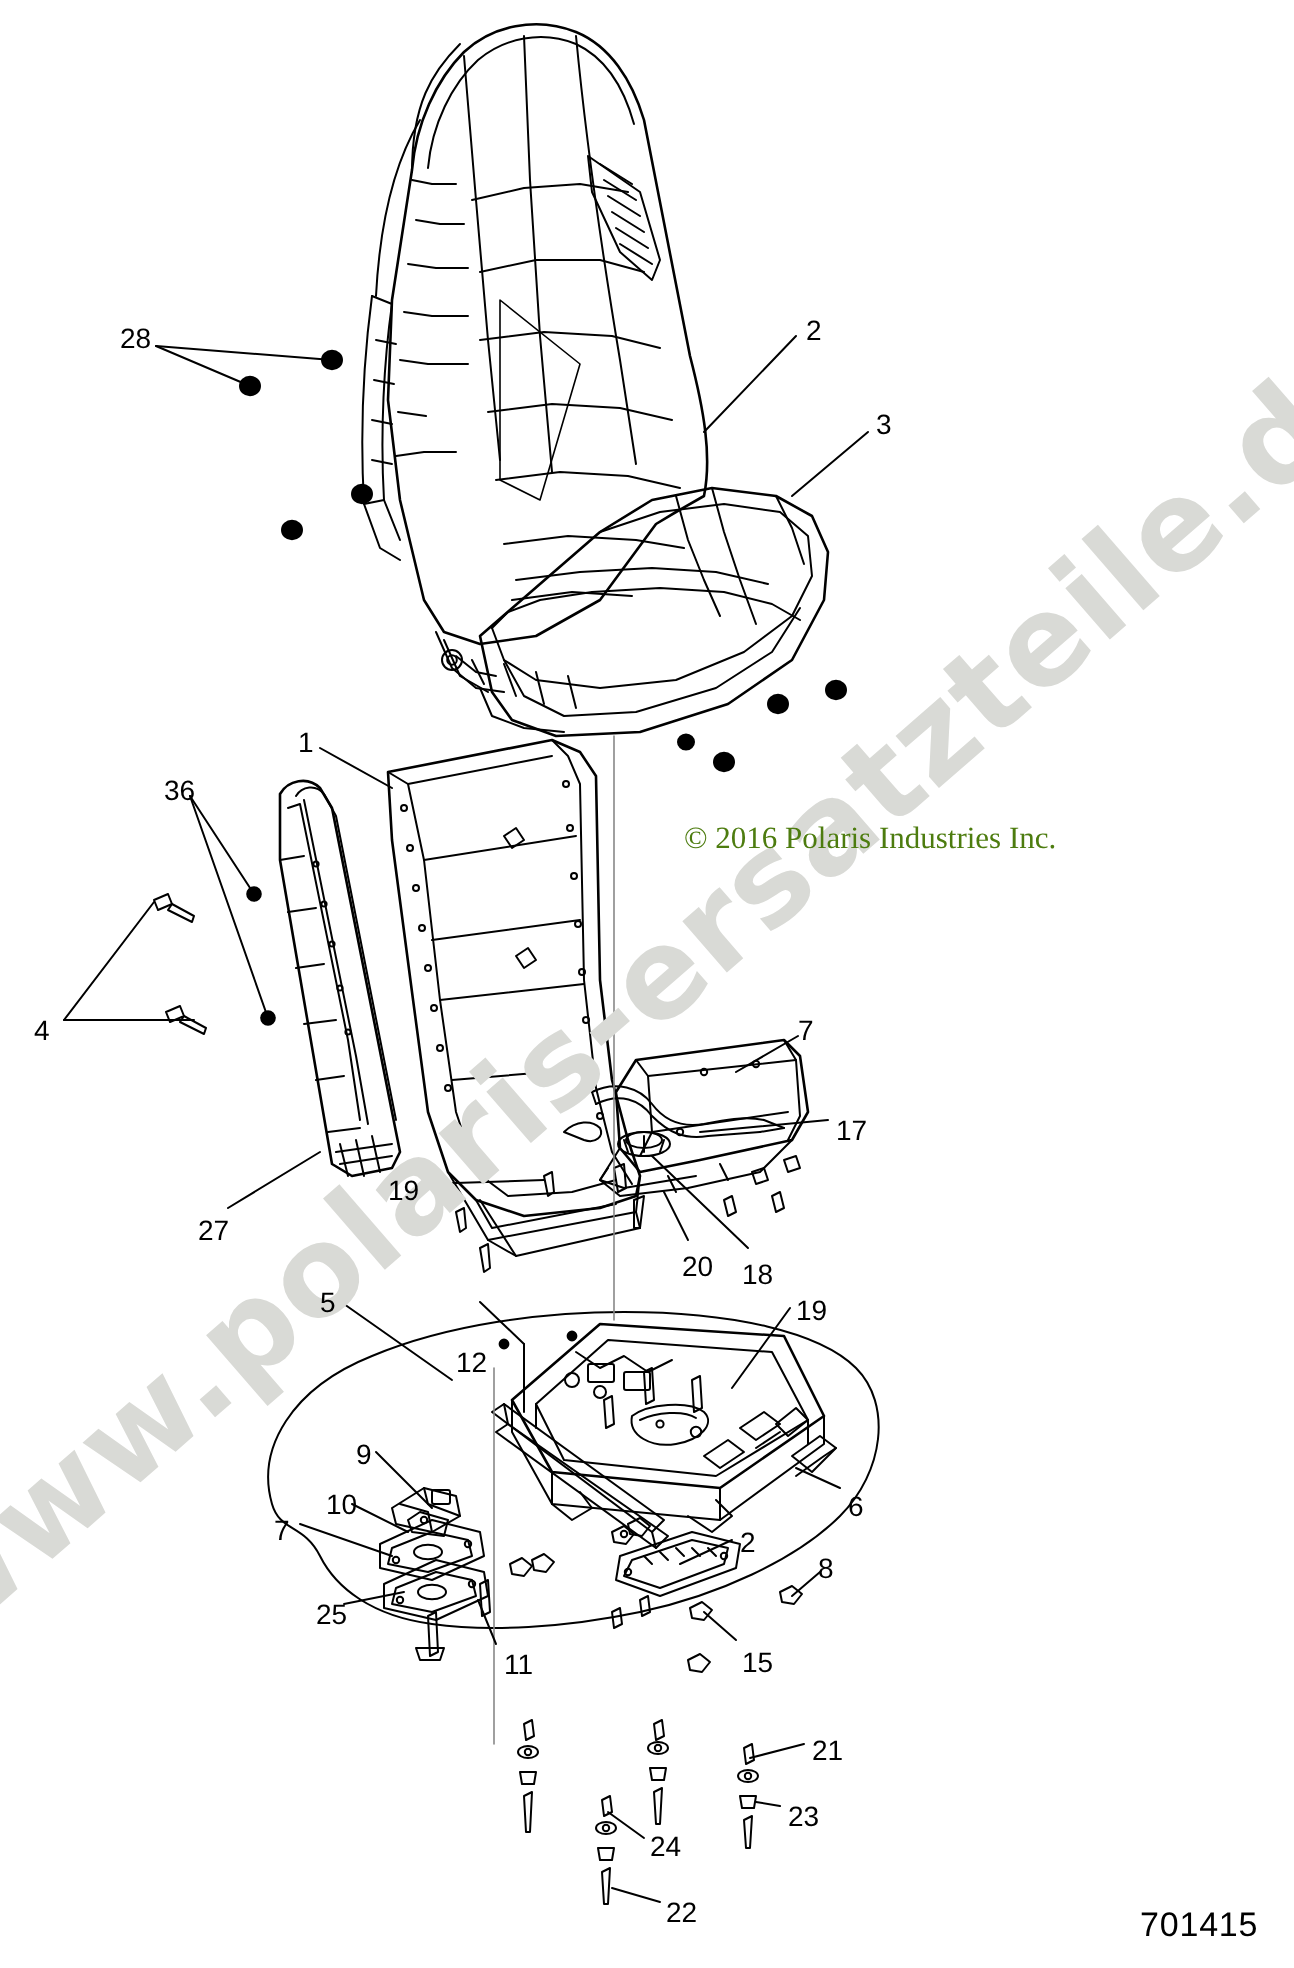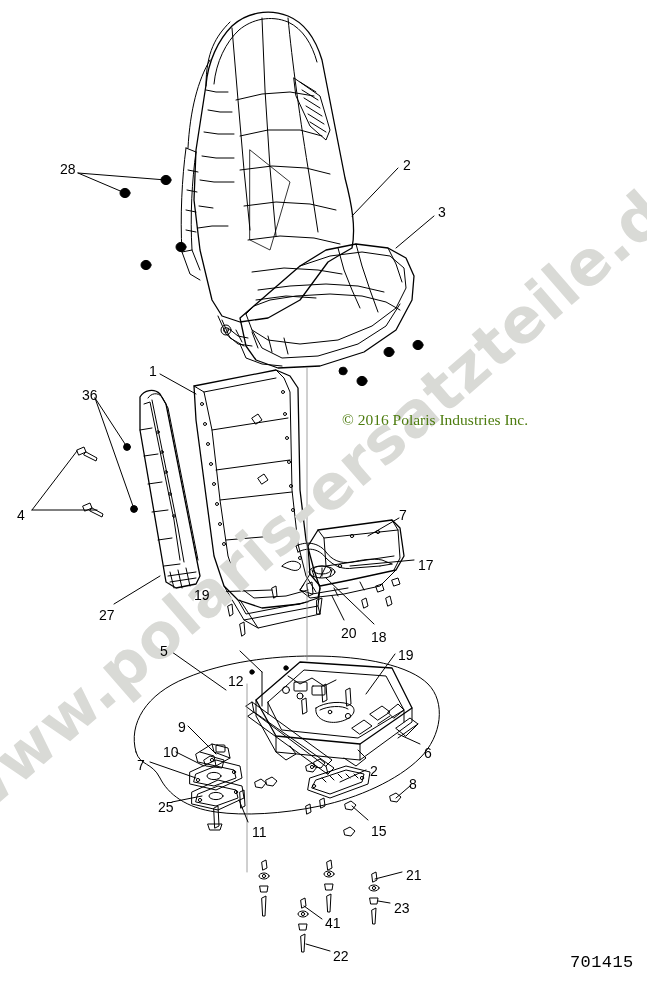--- a/index.html
+++ b/index.html
@@ -37,21 +37,21 @@
   .copyright {
     position: absolute;
     font-family: Liberation Serif, serif;
     font-size: 15.5px;
     color: #4d7c0f;
     white-space: nowrap;
     margin-left: 12px;
   }
   .partnum {
     position: absolute;
-    font-family: Liberation Mono, monospace;
+    font-family: Liberation Sans, sans-serif;
     font-size: 17px;
     color: #000000;
     letter-spacing: 0.4px;
     white-space: nowrap;
   }
   .watermark-layer {
     position: absolute;
     left: 0;
     top: 0;
     width: 647px;
@@ -448,17 +448,17 @@
       <div class="callout" style="left: 178px; top: 720px;">9</div>
       <div class="callout" style="left: 163px; top: 745px;">10</div>
       <div class="callout" style="left: 137px; top: 758px;">7</div>
       <div class="callout" style="left: 158px; top: 800px;">25</div>
       <div class="callout" style="left: 252px; top: 825px;">11</div>
       <div class="callout" style="left: 370px; top: 764px;">2</div>
       <div class="callout" style="left: 409px; top: 777px;">8</div>
       <div class="callout" style="left: 371px; top: 824px;">15</div>
       <div class="callout" style="left: 406px; top: 868px;">21</div>
       <div class="callout" style="left: 394px; top: 901px;">23</div>
-      <div class="callout" style="left: 325px; top: 916px;">41</div>
+      <div class="callout" style="left: 325px; top: 916px;">24</div>
       <div class="callout" style="left: 333px; top: 949px;">22</div>
     </div>
 
 </div>
 
 </body></html>

